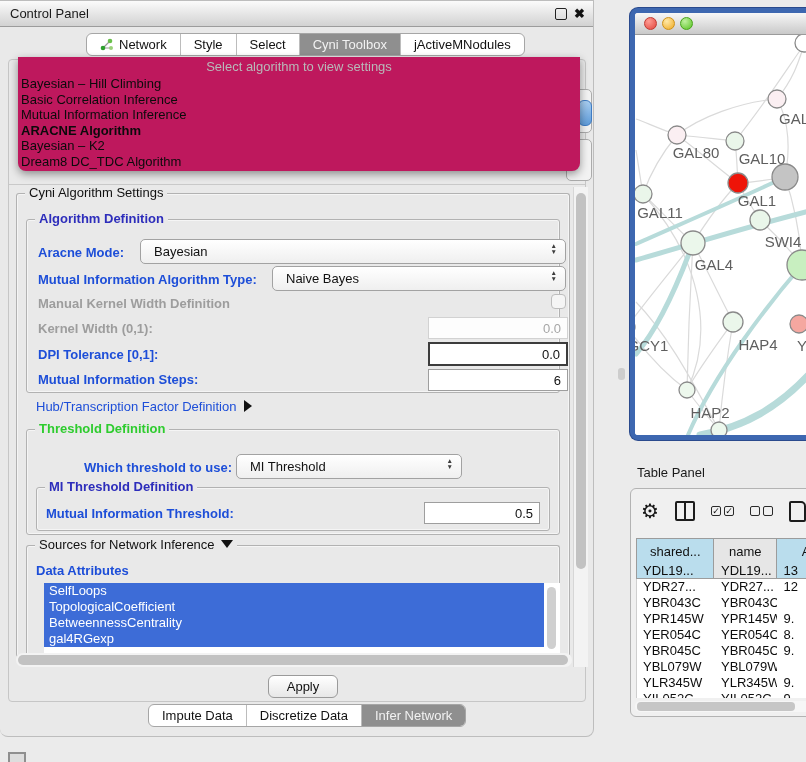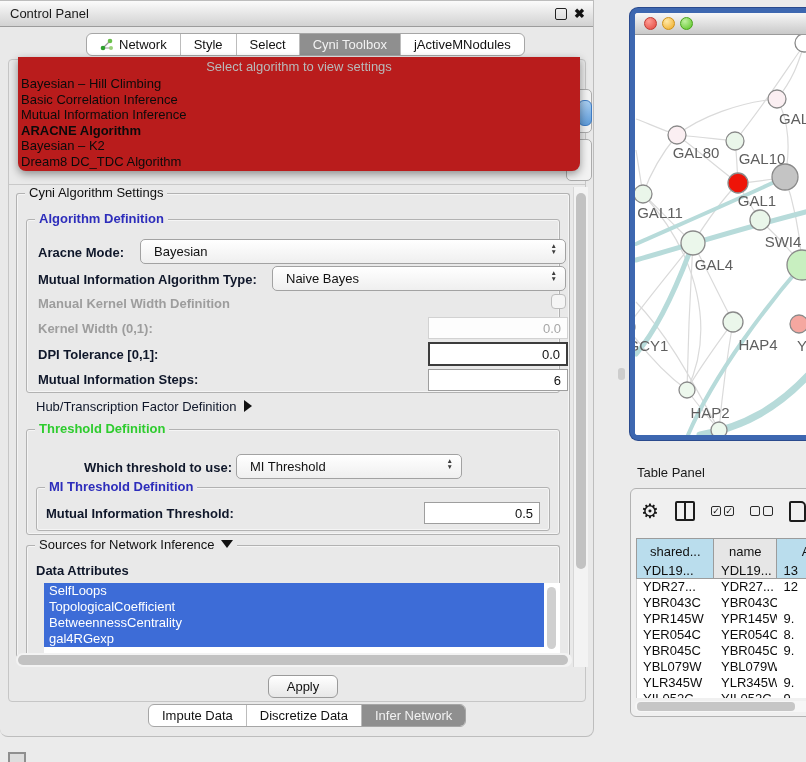--- a/index.html
+++ b/index.html
@@ -41,21 +41,21 @@
 
   
   .groupbox{position:absolute;border:1px solid #b2b2b2;border-radius:3px;box-sizing:border-box;
     box-shadow:inset 0 0 0 1px rgba(255,255,255,.55);}
   .gtitle{position:absolute;top:-9px;left:8px;background:#e9e9e9;padding:0 4px;
     font-size:13px;font-weight:bold;white-space:nowrap;}
   .gtitle.blue{color:#2d2dbb;}
   .gtitle.green{color:#2ecc2e;}
   .gtitle.plain{color:#111;font-weight:normal;}
 
-  .lbl{position:absolute;font-size:13px;font-weight:bold;color:#0f172a;white-space:nowrap;}
+  .lbl{position:absolute;font-size:13px;font-weight:bold;color:#1d4ed8;white-space:nowrap;}
   .lbl.dis{color:#9d9d9d;}
 
   .combo{position:absolute;height:25px;border:1px solid #a2a2a2;border-radius:5px;
     background:linear-gradient(#ffffff,#efefef);box-sizing:border-box;
     display:flex;align-items:center;padding-left:13px;font-size:13px;color:#111;}
   .combo .arrows{position:absolute;right:8px;top:3px;display:flex;flex-direction:column;
     line-height:6px;font-size:6.5px;color:#3c3c3c;}
   .field{position:absolute;height:22px;border:1px solid #9e9e9e;background:#fff;
     box-sizing:border-box;font-family:"Liberation Sans",sans-serif;font-size:13px;
     text-align:right;padding:0 6px;color:#111;}
@@ -81,21 +81,21 @@
     border-left:1px solid #d6d6d6;box-sizing:border-box;}
   .vthumb{position:absolute;left:2px;top:6px;width:10px;height:376px;background:#c2c2c2;border-radius:5px;}
   .hscroll{position:absolute;left:16px;top:652px;width:556px;height:14px;background:#f3f3f3;border-radius:7px;}
   .hthumb{position:absolute;left:2px;top:2px;width:550px;height:10px;background:#c2c2c2;border-radius:5px;}
 
   .apply-btn{position:absolute;left:268px;top:674px;width:70px;height:23px;
     border:1px solid #9a9a9a;border-radius:6px;background:linear-gradient(#ffffff,#e7e7e7);
     font-size:13px;color:#111;display:flex;align-items:center;justify-content:center;}
 
   
-  .dd-overlay{position:absolute;left:18px;top:57px;width:562px;height:114px;background:#b91c1c;
+  .dd-overlay{position:absolute;left:18px;top:57px;width:562px;height:114px;background:#be185d;
     border-radius:0 0 8px 8px;box-shadow:0 3px 8px rgba(0,0,0,.4);z-index:30;overflow:hidden;}
   .dd-placeholder{height:19px;line-height:19px;text-align:center;color:#b9b9b9;font-size:13px;}
   .dd-item{height:15.5px;line-height:15.5px;padding-left:3px;font-size:13px;color:#0b0b0b;white-space:nowrap;}
   .dd-item.bold{font-weight:bold;}
 
   
   .net-window{position:absolute;left:630px;top:8px;width:200px;height:432px;
     border:5px solid #3d67b0;border-radius:8px;background:#fff;box-sizing:border-box;
     box-shadow:0 0 0 1px #2a4a8d;overflow:hidden;}
   .net-titlebar{height:22px;background:linear-gradient(#f7f7f7,#c9c9c9);

